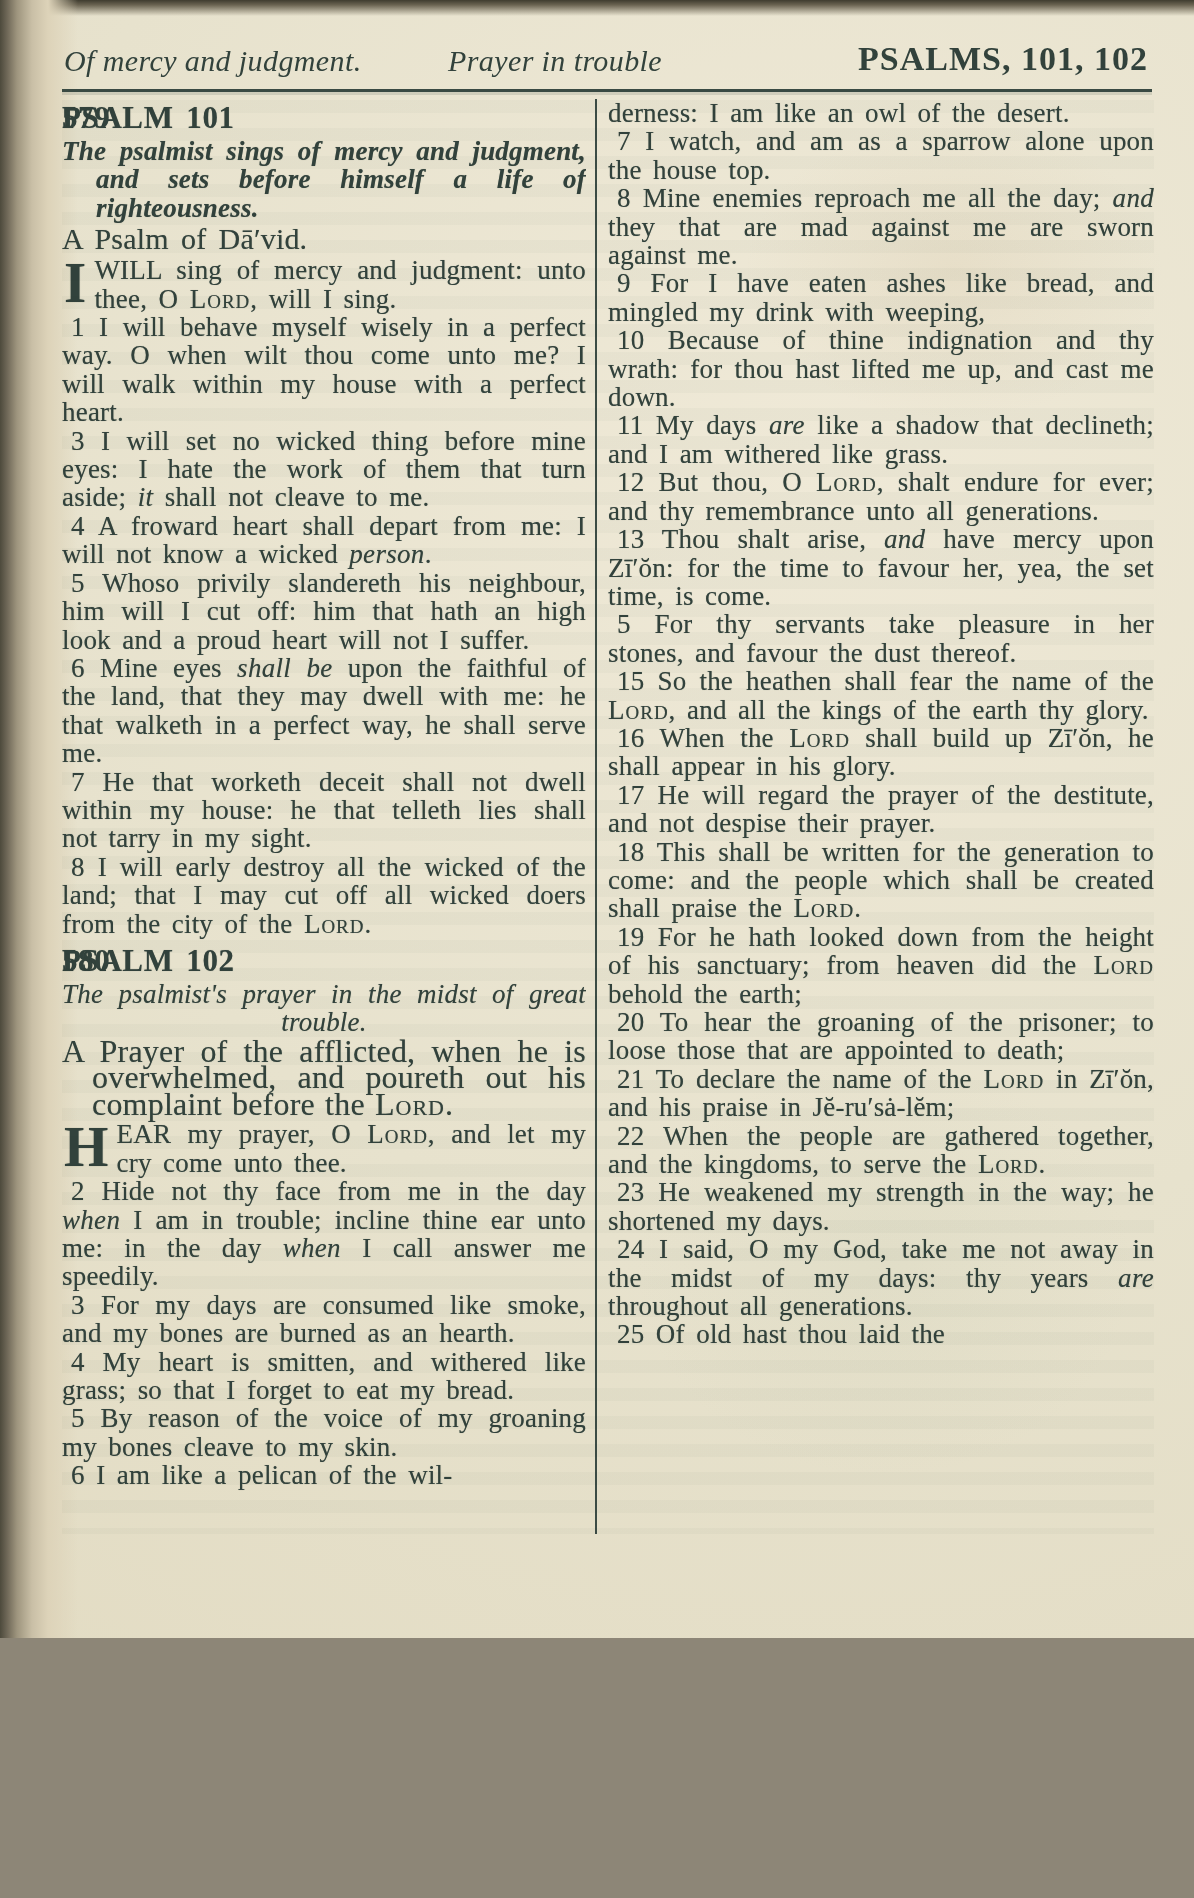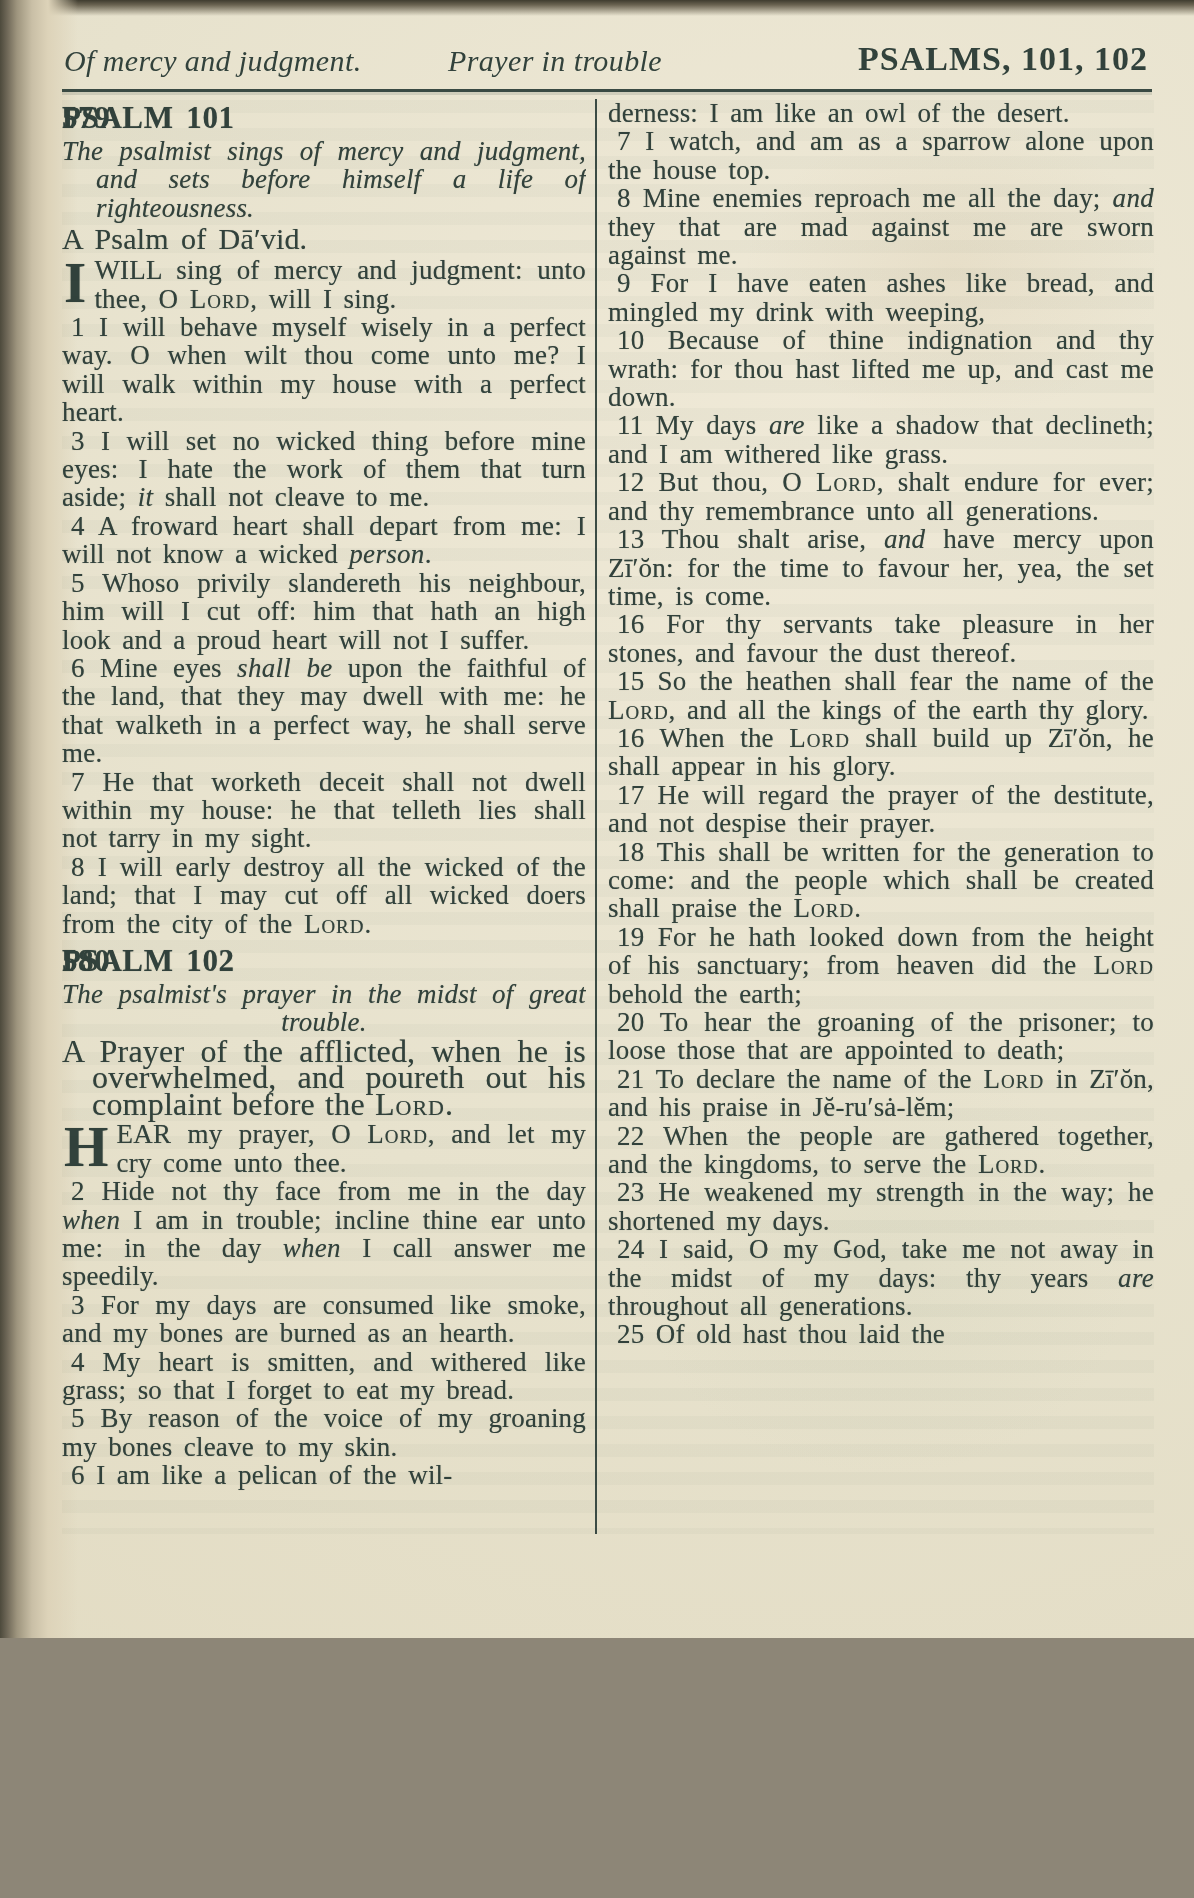--- a/index.html
+++ b/index.html
@@ -31,21 +31,21 @@
   .col{overflow:hidden;}
   .col-left{width:524px;flex:0 0 auto;}
   .col-divider{flex:0 0 auto;width:2px;background:#3c4c45;margin-left:9px;}
   .col-right{flex:1 1 auto;padding-left:11px;}
 
   .psalm-heading{position:relative;margin:6px 0 3px;font-size:31px;line-height:33px;
     font-weight:bold;text-align:left;letter-spacing:.6px;}
   .psalm-heading:first-child{margin-top:2px;}
   .psalm-num{position:absolute;left:0;top:0;}
   .summary{margin:0;font-style:italic;}
-  .summary-hang{padding-left:34px;text-indent:-34px;text-align:justify;}
+  .summary-hang{padding-left:34px;text-indent:-34px;text-align:justify;font-weight:bold;}
   .summary-center{text-align:justify;text-align-last:center;}
   .attribution{margin:2px 0 3px;text-align:left;font-size:30px;line-height:29px;}
   .intro{margin:1px 0 3px;font-size:32px;line-height:26.5px;padding-left:30px;text-indent:-30px;
     text-align:justify;word-spacing:2px;}
   .verse{margin:0;text-align:justify;text-indent:9px;}
   .verse-cont,.verse-dropcap{text-indent:0;}
   .dc{float:left;font-weight:bold;font-size:57px;line-height:46px;padding:4px 8px 0 2px;
     text-shadow:0 0 1px rgba(47,62,55,.5);}
   .sc{font-variant:small-caps;letter-spacing:1px;}
   em{letter-spacing:.3px;}
@@ -95,21 +95,21 @@
     <div class="col-divider"></div>
     <section class="col col-right">
         <p class="verse verse-cont">derness: I am like an owl of the desert.</p>
         <p class="verse">7 I watch, and am as a sparrow alone upon the house top.</p>
         <p class="verse">8 Mine enemies reproach me all the day; <em>and</em> they that are mad against me are sworn against me.</p>
         <p class="verse">9 For I have eaten ashes like bread, and mingled my drink with weeping,</p>
         <p class="verse">10 Because of thine indignation and thy wrath: for thou hast lifted me up, and cast me down.</p>
         <p class="verse">11 My days <em>are</em> like a shadow that declineth; and I am withered like grass.</p>
         <p class="verse">12 But thou, O <span class="sc">Lord</span>, shalt endure for ever; and thy remembrance unto all generations.</p>
         <p class="verse">13 Thou shalt arise, <em>and</em> have mercy upon Zī′ŏn: for the time to favour her, yea, the set time, is come.</p>
-        <p class="verse">16 For thy servants take pleasure in her stones, and favour the dust thereof.</p>
+        <p class="verse">5 For thy servants take pleasure in her stones, and favour the dust thereof.</p>
         <p class="verse">15 So the heathen shall fear the name of the <span class="sc">Lord</span>, and all the kings of the earth thy glory.</p>
         <p class="verse">16 When the <span class="sc">Lord</span> shall build up Zī′ŏn, he shall appear in his glory.</p>
         <p class="verse">17 He will regard the prayer of the destitute, and not despise their prayer.</p>
         <p class="verse">18 This shall be written for the generation to come: and the people which shall be created shall praise the <span class="sc">Lord</span>.</p>
         <p class="verse">19 For he hath looked down from the height of his sanctuary; from heaven did the <span class="sc">Lord</span> behold the earth;</p>
         <p class="verse">20 To hear the groaning of the prisoner; to loose those that are appointed to death;</p>
         <p class="verse">21 To declare the name of the <span class="sc">Lord</span> in Zī′ŏn, and his praise in Jĕ-ru′sȧ-lĕm;</p>
         <p class="verse">22 When the people are gathered together, and the kingdoms, to serve the <span class="sc">Lord</span>.</p>
         <p class="verse">23 He weakened my strength in the way; he shortened my days.</p>
         <p class="verse">24 I said, O my God, take me not away in the midst of my days: thy years <em>are</em> throughout all generations.</p>

